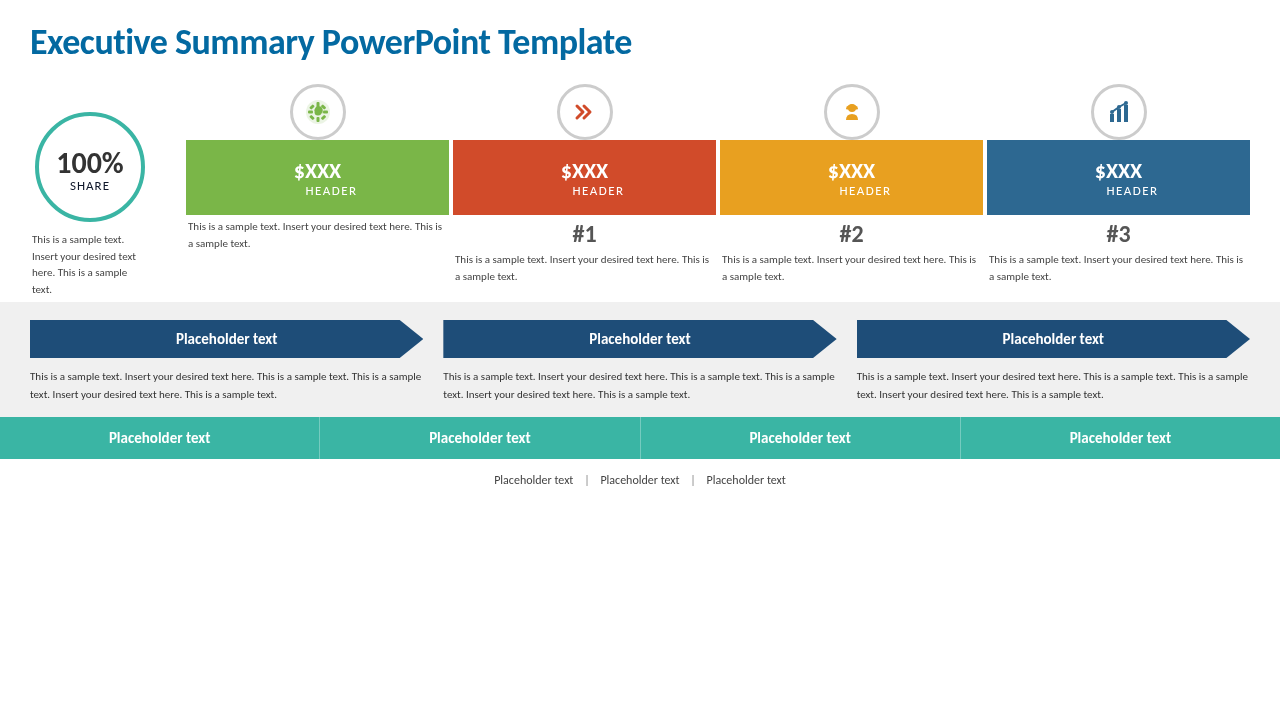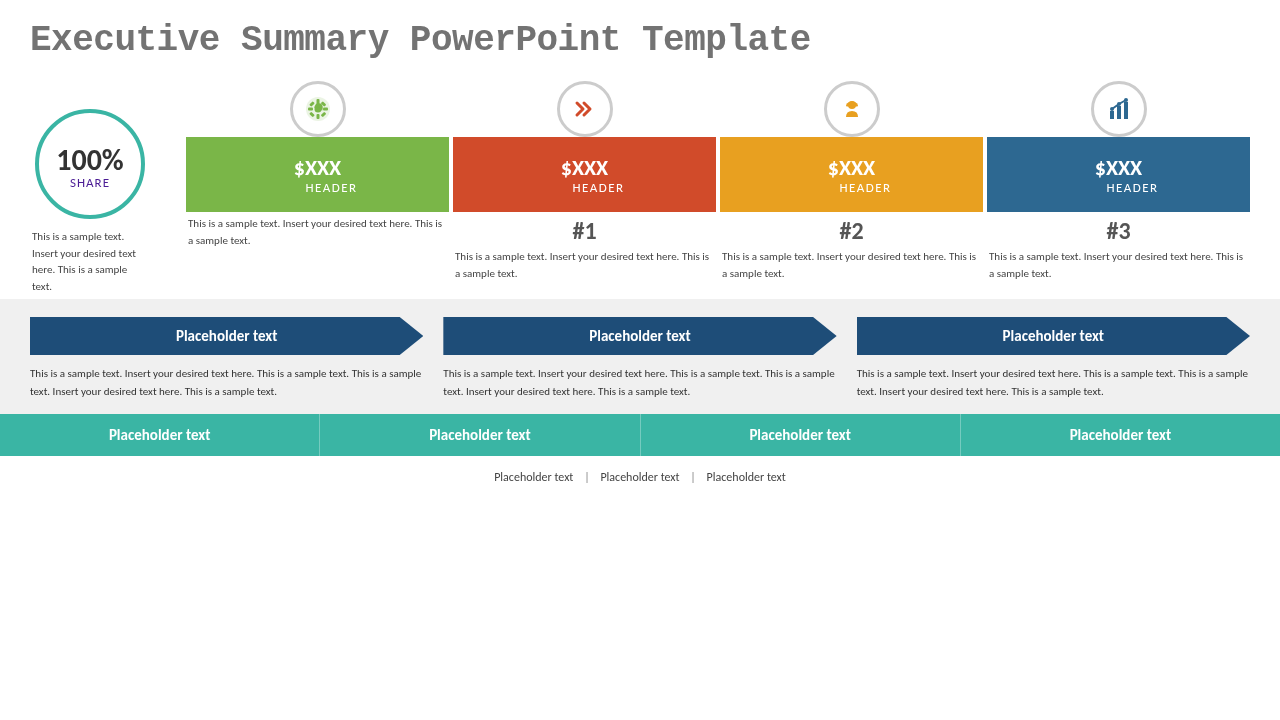--- a/index.html
+++ b/index.html
@@ -15,24 +15,23 @@
       width: 1280px;
       height: 720px;
       background: #ffffff;
       padding: 20px 30px 0 30px;
     }
 
     
     .title {
       font-size: 36px;
       font-weight: bold;
-      color: #737373;
+      color: #0369a1;
       margin-bottom: 18px;
       letter-spacing: -0.5px;
-      font-family: Liberation Mono, monospace;
     }
     .circle {
       width: 110px;
       height: 110px;
       border-radius: 50%;
       border: 4px solid #3ab5a4;
       display: flex;
       flex-direction: column;
       align-items: center;
       justify-content: center;
@@ -40,21 +39,21 @@
     }
     .circle-percent {
       font-size: 30px;
       font-weight: bold;
       color: #333;
       line-height: 1;
       margin-top: 6px;
     }
     .circle-label {
       font-size: 13px;
-      color: #4c1d95;
+      color: #0f172a;
       letter-spacing: 1px;
     }
 
     .card-block {
       width: 100%;
       min-height: 75px;
       display: flex;
       flex-direction: column;
       align-items: center;
       justify-content: center;

